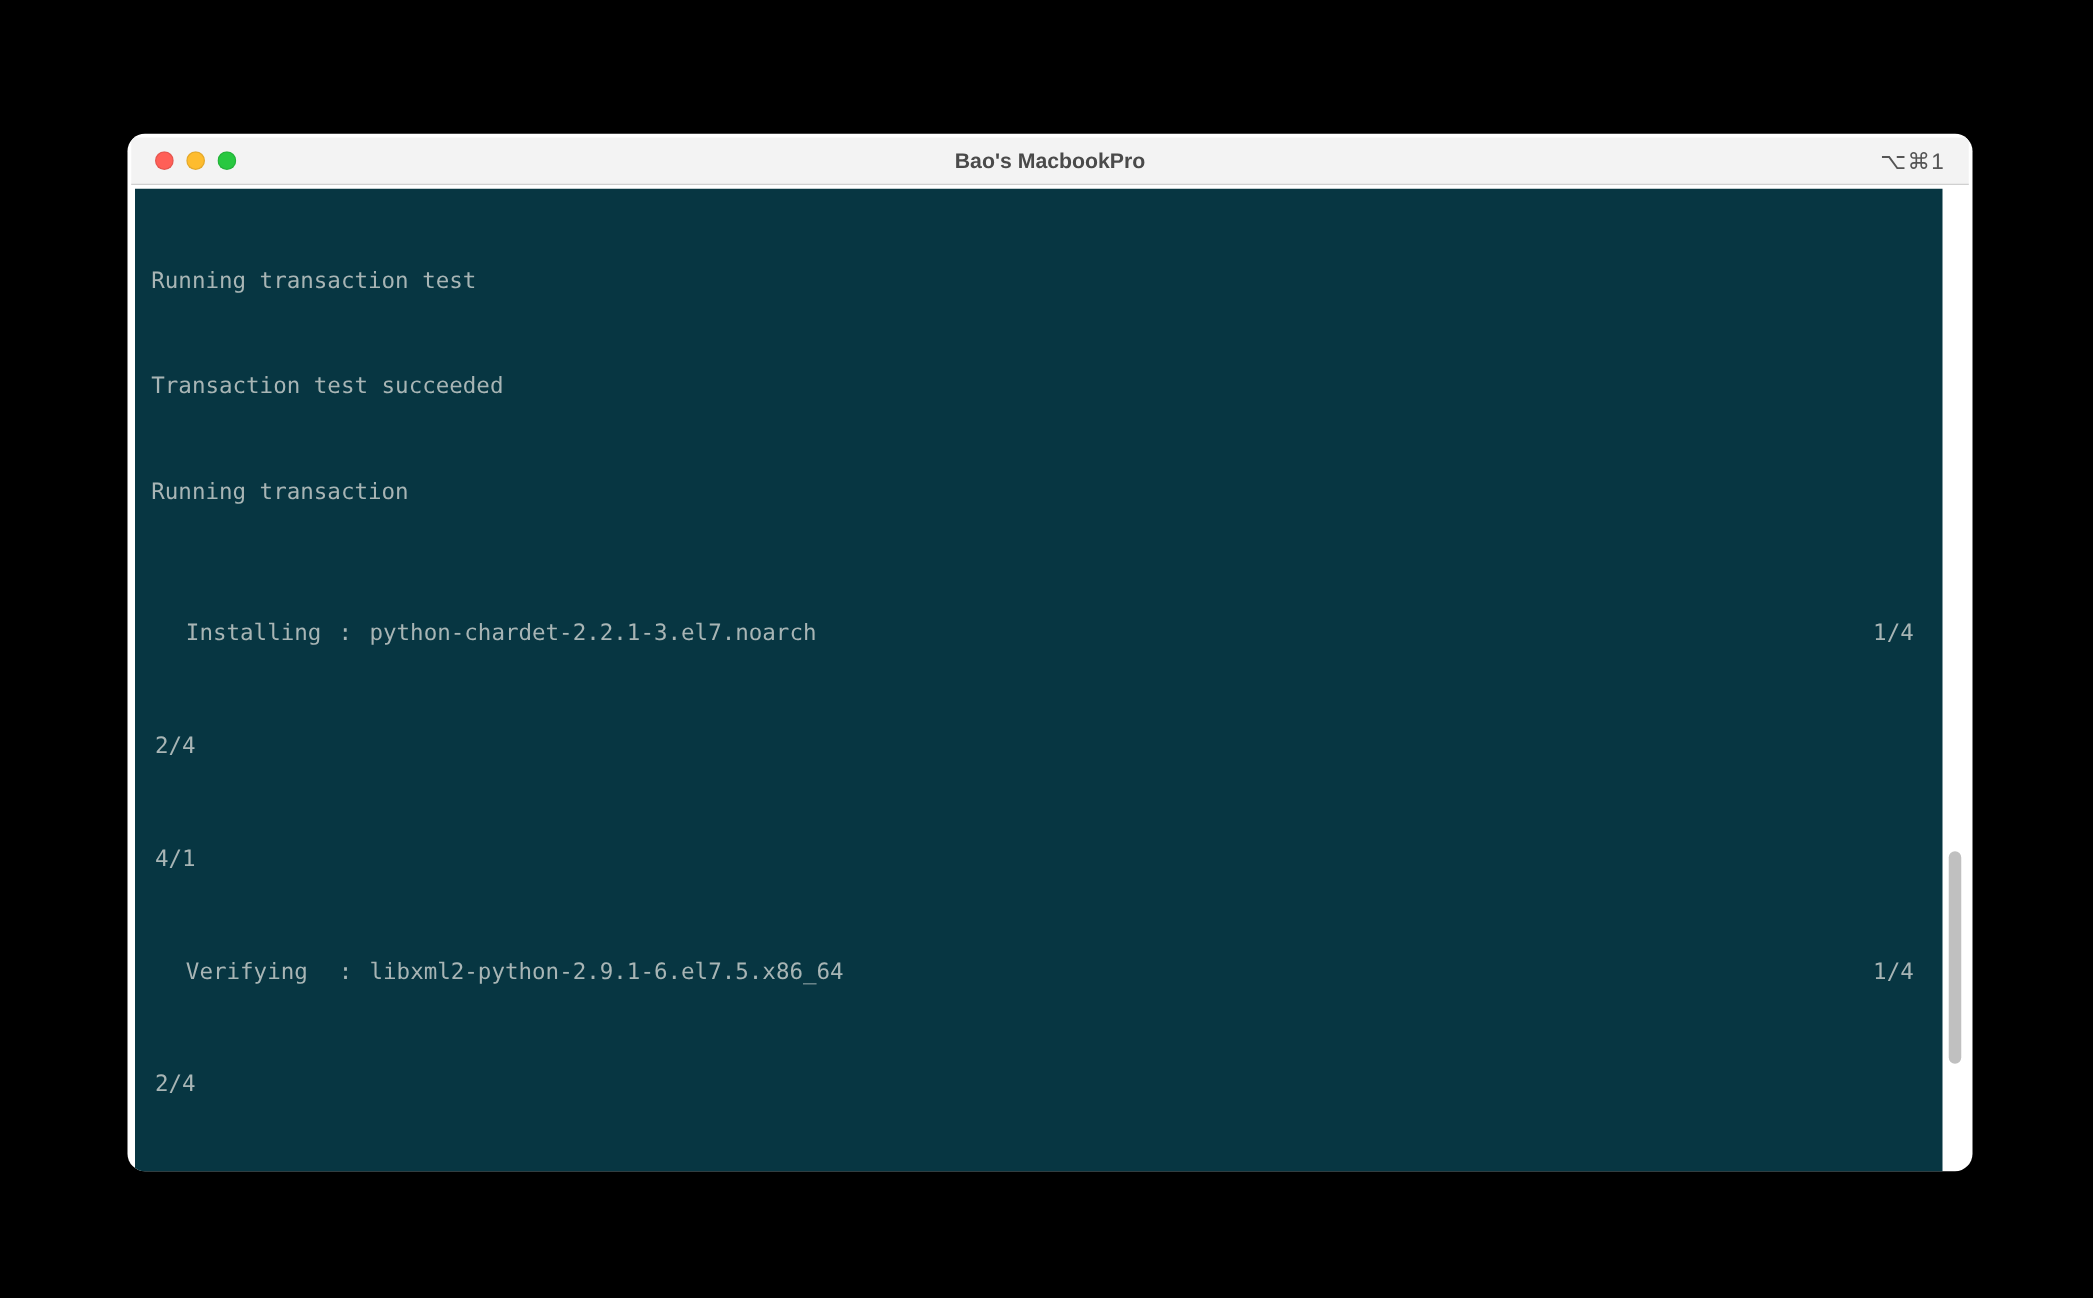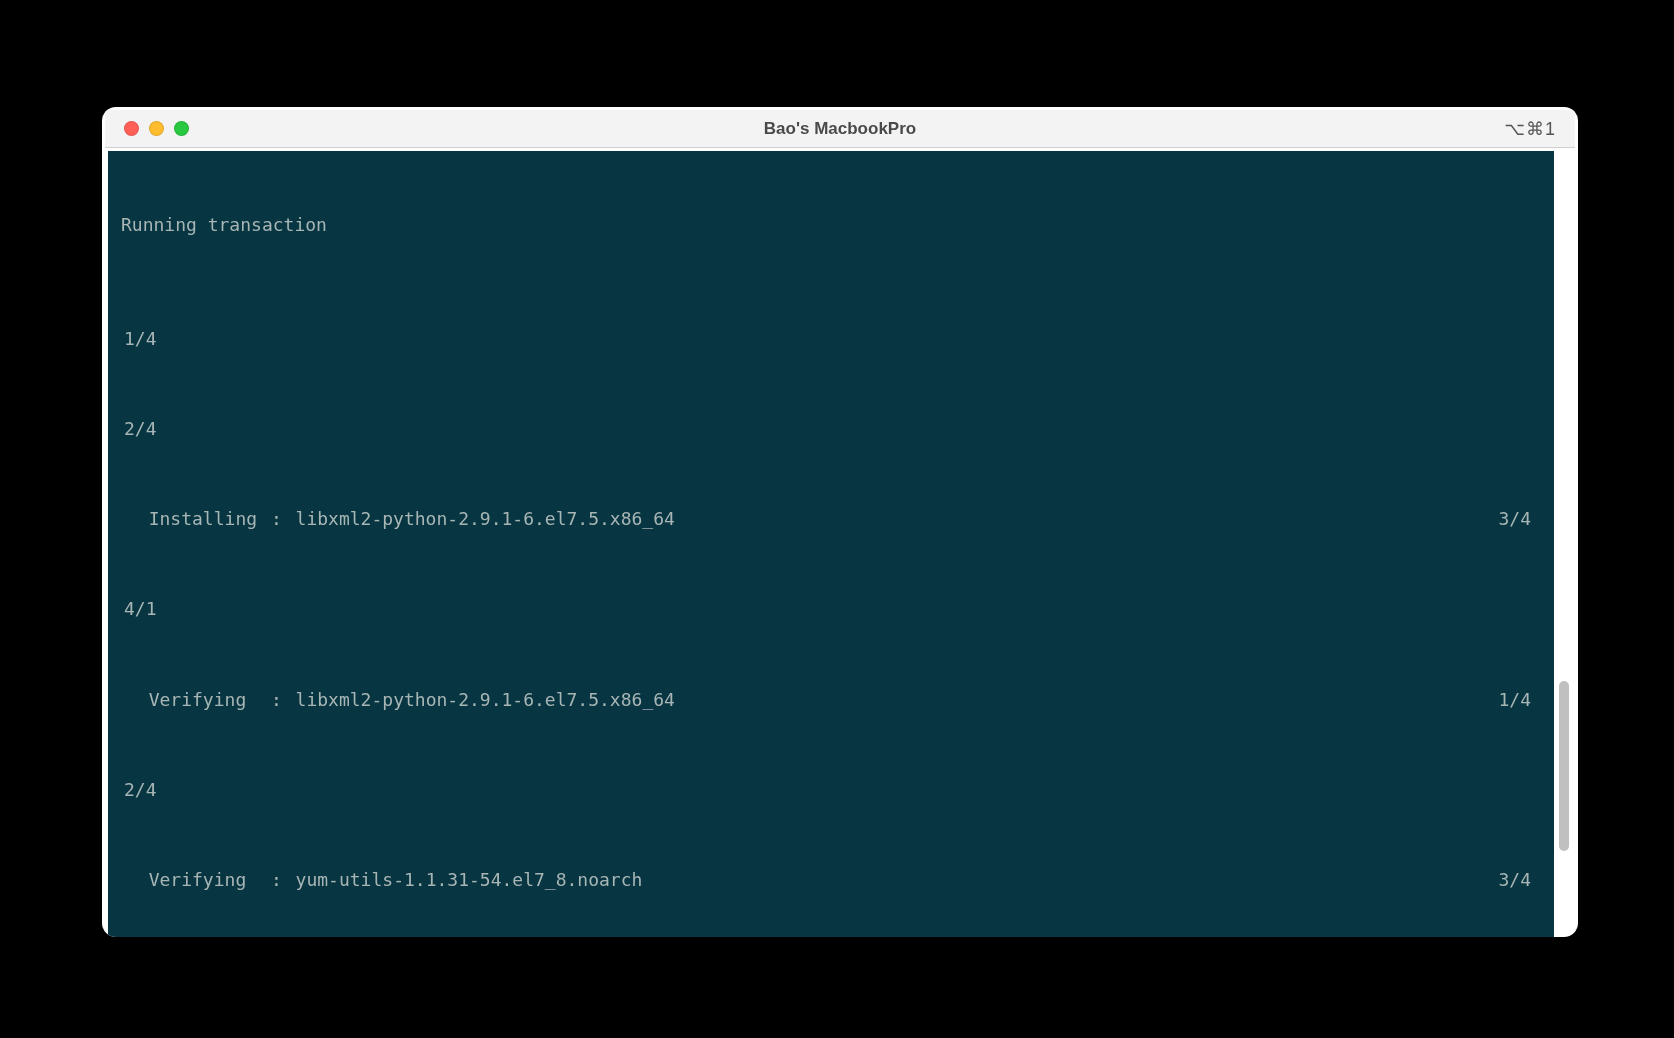--- a/index.html
+++ b/index.html
@@ -128,31 +128,30 @@
       <div class="tl red"></div>
       <div class="tl yellow"></div>
       <div class="tl green"></div>
     </div>
     <div class="title">Bao's MacbookPro</div>
     <div class="right-indicator">⌥⌘1</div>
   </div>
 
   <div class="terminal-wrapper">
     <div class="terminal">
+      <div>Running transaction test</div>
+      <div>Transaction test succeeded</div>
       <div>Running transaction</div>
 
       <div class="line">
+        <span class="left">  <span>Installing</span> : <span>python-chardet-2.2.1-3.el7.noarch</span></span>
         <span class="right">1/4</span>
       </div>
       <div class="line">
         <span class="right">2/4</span>
-      </div>
-      <div class="line">
-        <span class="left">  <span>Installing</span> : <span>libxml2-python-2.9.1-6.el7.5.x86_64</span></span>
-        <span class="right">3/4</span>
       </div>
       <div class="line">
         <span class="right">4/1</span>
       </div>
       <div class="line">
         <span class="left">  <span>Verifying</span>  : <span>libxml2-python-2.9.1-6.el7.5.x86_64</span></span>
         <span class="right">1/4</span>
       </div>
       <div class="line">
         <span class="right">2/4</span>

